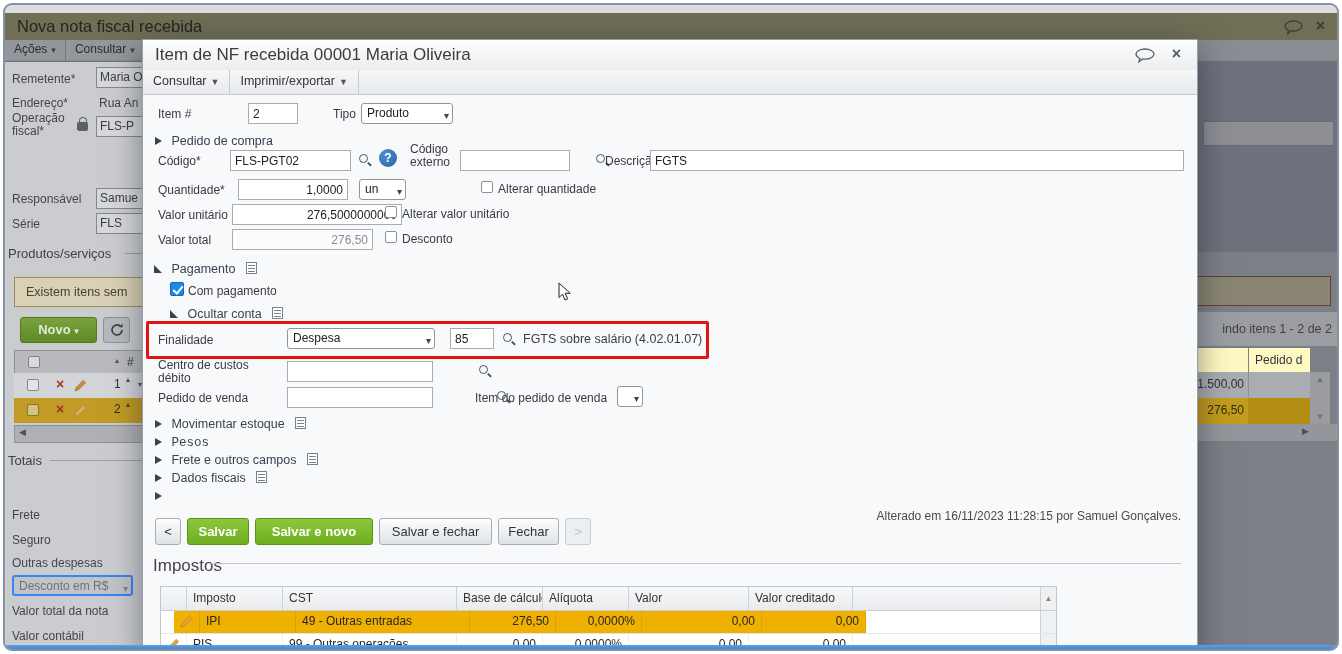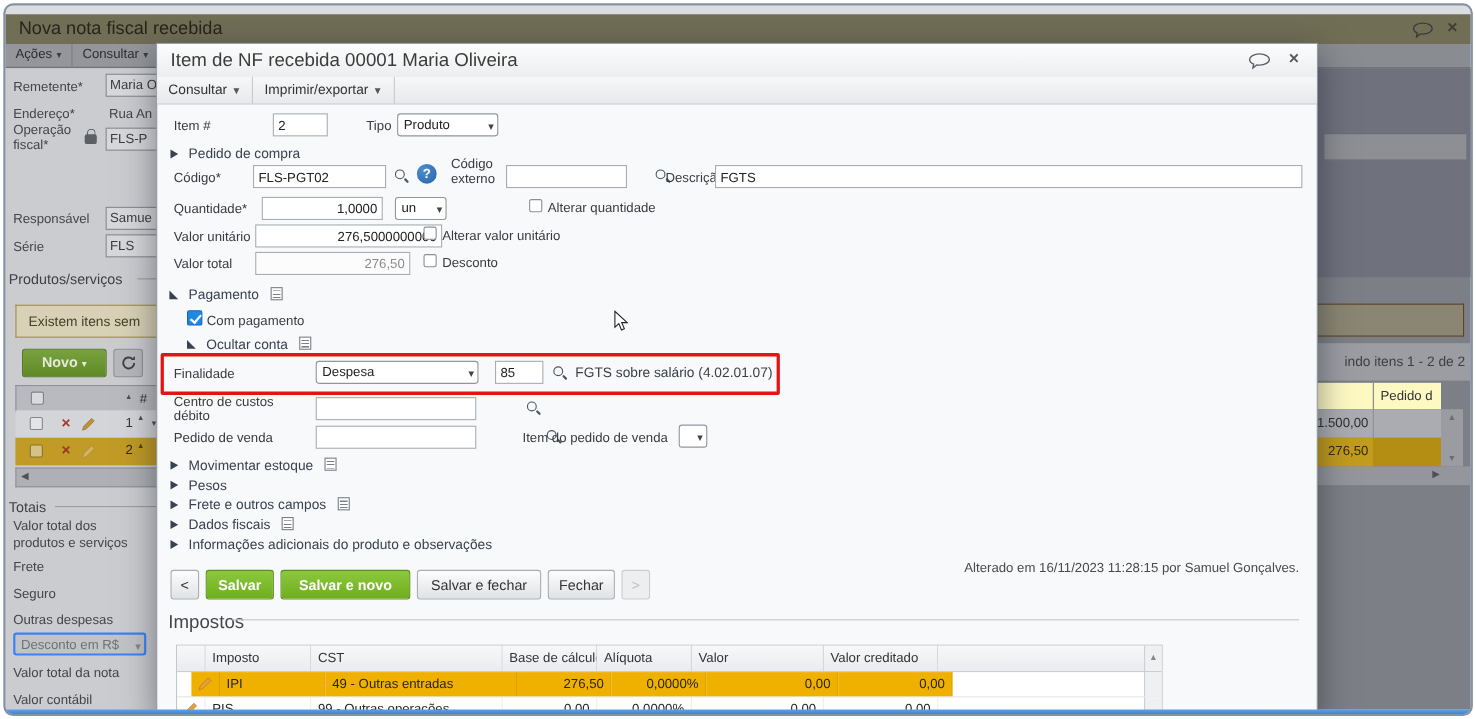--- a/index.html
+++ b/index.html
@@ -120,21 +120,20 @@
           </svg>
      <span class="abs" style="left:100px;top:4px;font-size:12px;color:#332d14;">2</span>
      <span class="abs" style="left:112px;top:2px;font-size:8px;color:#4a4320;">▴</span>
    </div>
    <div class="abs" style="left:14px;top:425px;width:129px;height:16px;background:#aeb0b5;border:1px solid #8f9196;border-right:none;">
      <span class="abs" style="left:4px;top:1px;font-size:9px;color:#4e5056;">◀</span>
    </div>
 
    <span class="abs legend" style="left:8px;top:453px;color:#3f4046;">Totais</span>
    <div class="legend-line" style="left:50px;top:460px;width:93px;border-color:#9b9da2;"></div>
-   <span class="abs dimlbl" style="left:12px;top:471px;width:125px;line-height:15px;">Valor total dos produtos e serviços</span>
    <span class="abs dimlbl" style="left:12px;top:508px;">Frete</span>
    <span class="abs dimlbl" style="left:12px;top:533px;">Seguro</span>
    <span class="abs dimlbl" style="left:12px;top:556px;">Outras despesas</span>
    <div class="dsel" style="left:12px;top:575px;width:121px;">
      <span>Desconto em R$</span><span class="arr">▾</span>
    </div>
    <span class="abs dimlbl" style="left:12px;top:604px;">Valor total da nota</span>
    <span class="abs dimlbl" style="left:12px;top:629px;">Valor contábil</span>
 
    <div class="abs" style="left:1197px;top:62px;right:5px;bottom:9px;background:#7d7f86;"></div>
@@ -246,35 +245,34 @@
               <span class="arr">▾</span>
             </div>
 
        <div class="abs" style="left:12px;top:320px;cursor:pointer;">
          <span class="tri-closed"></span>
          <span class="sec-txt" style="margin-left:5px;">Movimentar estoque</span>
          <span class="icon-list" style="margin-left:6px;vertical-align:-1px;"></span>
        </div>
        <div class="abs" style="left:12px;top:338px;cursor:pointer;">
          <span class="tri-closed"></span>
-         <span class="sec-txt" style="margin-left:5px;">Pesos</span>
+         <span class="sec-txt" style="margin-left:5px;font-family:Liberation Mono, monospace;">Pesos</span>
        </div>
        <div class="abs" style="left:12px;top:356px;cursor:pointer;">
          <span class="tri-closed"></span>
          <span class="sec-txt" style="margin-left:5px;">Frete e outros campos</span>
          <span class="icon-list" style="margin-left:6px;vertical-align:-1px;"></span>
        </div>
        <div class="abs" style="left:12px;top:374px;cursor:pointer;">
          <span class="tri-closed"></span>
          <span class="sec-txt" style="margin-left:5px;">Dados fiscais</span>
          <span class="icon-list" style="margin-left:6px;vertical-align:-1px;"></span>
        </div>
        <div class="abs" style="left:12px;top:392px;cursor:pointer;">
          <span class="tri-closed"></span>
-         <span class="sec-txt" style="margin-left:5px;">Informações adicionais do produto e observações</span>
        </div>
 
        <span class="abs" style="right:16px;top:415px;font-size:12px;color:#4a4a4a;">Alterado em 16/11/2023 11:28:15 por Samuel Gonçalves.</span>
 
        <div class="btn-gray" style="left:12px;top:424px;width:26px;">&lt;</div>
        <div class="btn-green" style="left:44px;top:424px;width:62px;">Salvar</div>
        <div class="btn-green" style="left:112px;top:424px;width:118px;">Salvar e novo</div>
        <div class="btn-gray" style="left:236px;top:424px;width:113px;">Salvar e fechar</div>
        <div class="btn-gray" style="left:355px;top:424px;width:61px;">Fechar</div>
        <div class="btn-gray btn-dis" style="left:422px;top:424px;width:26px;">&gt;</div>

